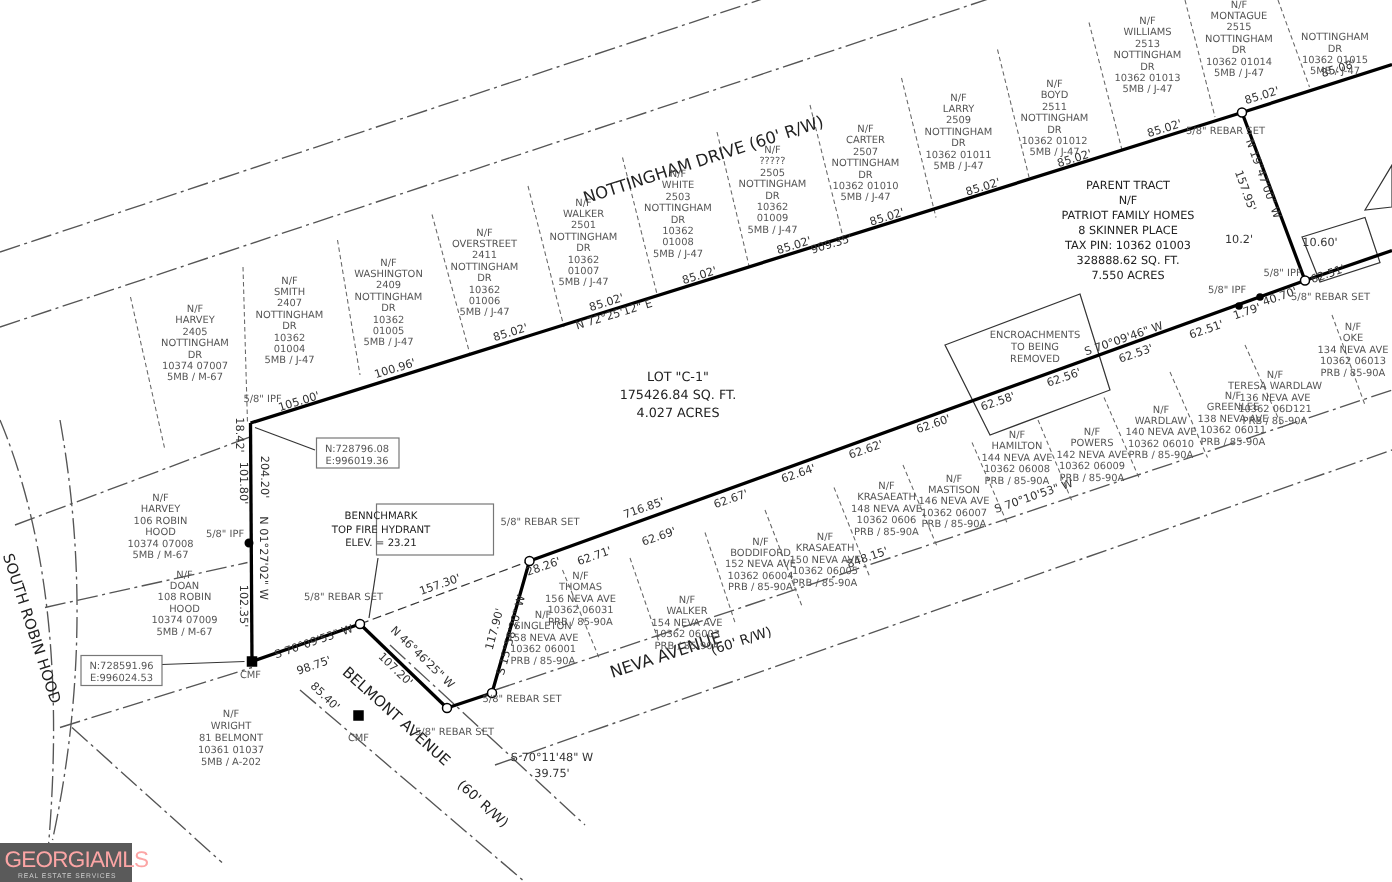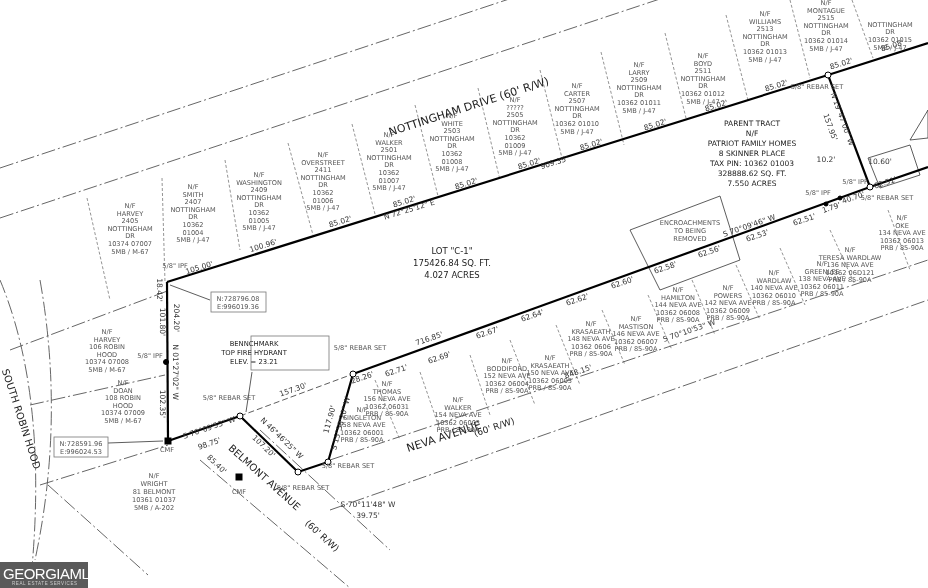--- a/index.html
+++ b/index.html
@@ -7,21 +7,21 @@
   svg{position:absolute;left:0;top:0;}
   .row{stroke:#555;stroke-width:0.9;fill:none;stroke-dasharray:14 3 2 3;}
   .lotln{stroke:#666;stroke-width:0.7;fill:none;stroke-dasharray:3 2;}
   .bnd{stroke:#000;stroke-width:2.2;fill:none;}
   .thin{stroke:#333;stroke-width:0.8;fill:none;}
   .t{font-family:"DejaVu Sans",sans-serif;fill:#555;font-size:6.6px;text-anchor:middle;}
   .tb{font-family:"DejaVu Sans",sans-serif;fill:#222;text-anchor:middle;}
   .dim{font-family:"DejaVu Sans",sans-serif;fill:#333;font-size:7.5px;text-anchor:middle;}
   .box{fill:#fff;stroke:#777;stroke-width:0.8;}
   .mls{position:absolute;left:0;top:562px;width:88px;height:26px;background:#5a5a5a;}
-  .mls .g{position:absolute;left:3px;top:3px;color:#ffffff;font-family:"Liberation Sans",sans-serif;font-size:15px;letter-spacing:-0.5px;}
+  .mls .g{position:absolute;left:3px;top:3px;color:#fca5a5;font-family:"Liberation Sans",sans-serif;font-size:15px;letter-spacing:-0.5px;}
   .mls .s{position:absolute;left:12px;top:19px;color:#ccc;font-family:"Liberation Sans",sans-serif;font-size:4.5px;letter-spacing:0.6px;}
 </style>
 </head>
 <body>
 
 <svg width="928" height="588" viewBox="0 0 928 588">
 
   <path class="row" d="M0 168 L928 -140"></path>
   <path class="row" d="M0 218 L928 -90"></path>
 

